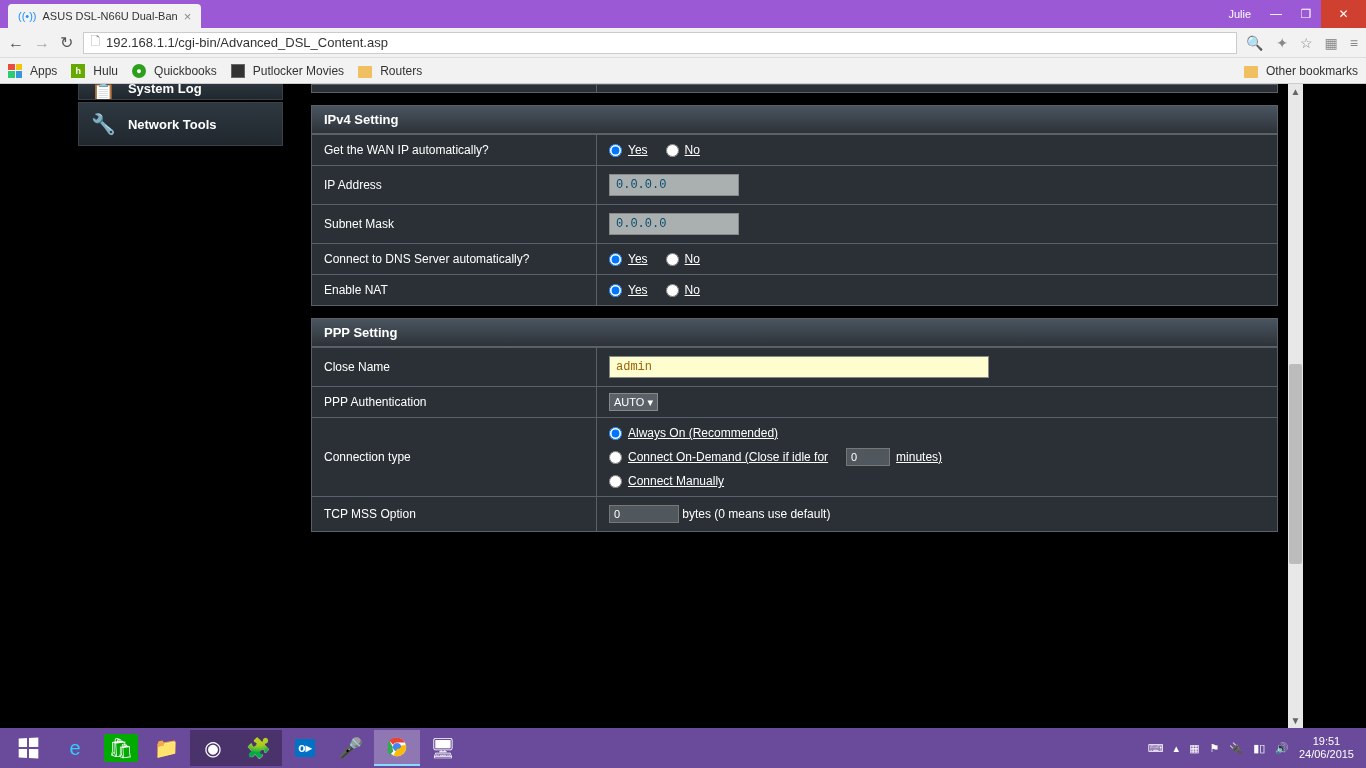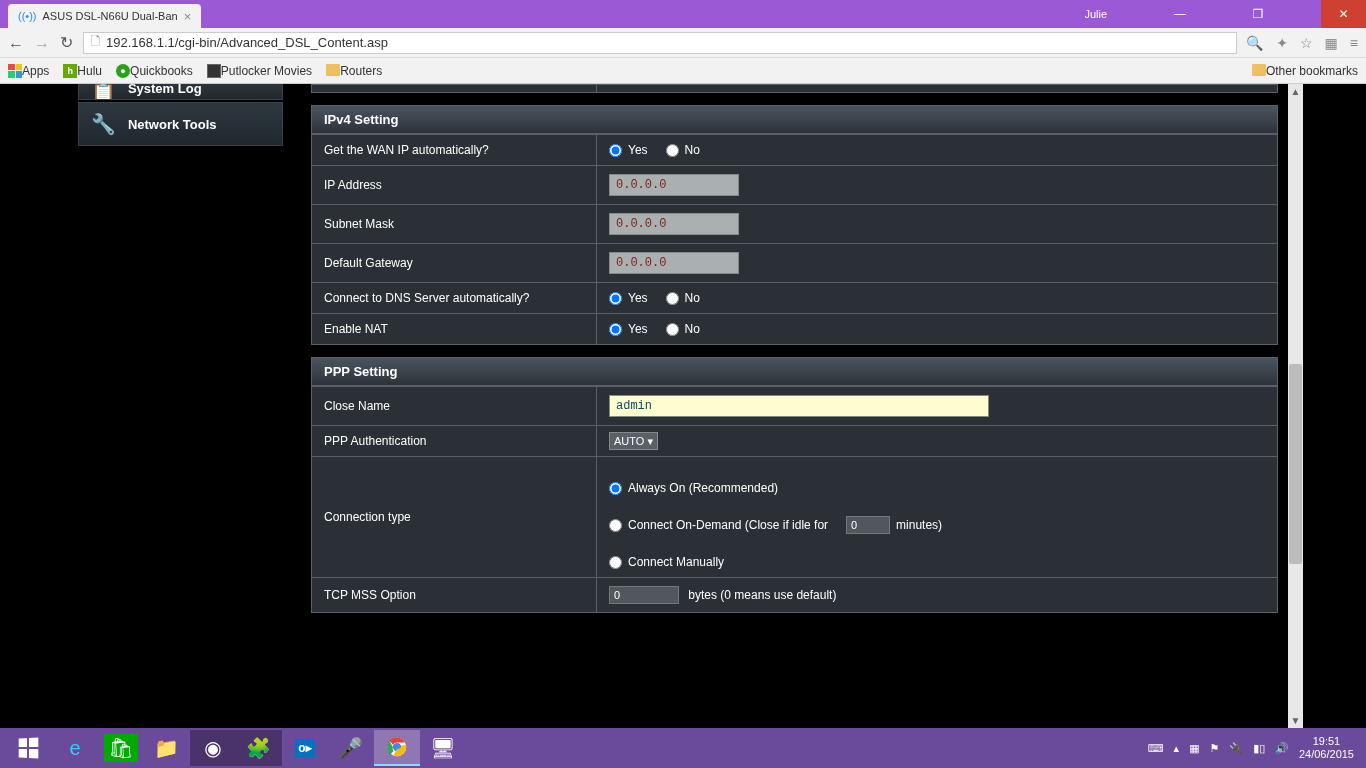--- a/index.html
+++ b/index.html
@@ -3,34 +3,34 @@
 <meta charset="utf-8">
 <style>
 * { margin: 0; padding: 0; box-sizing: border-box; font-family: Arial, sans-serif; }
 body { width: 1366px; height: 768px; overflow: hidden; background: #000; }
 
 
 .titlebar { height: 28px; background: #9b59d6; display: flex; align-items: center; justify-content: space-between; }
 .tab-area { display: flex; align-items: flex-end; height: 100%; padding-left: 8px; }
 .browser-tab { background: #f2f2f2; height: 24px; padding: 4px 10px; font-size: 11px; border-radius: 4px 4px 0 0; display: flex; align-items: center; gap: 6px; color: #333; min-width: 180px; }
 .tab-x { color: #888; font-size: 13px; margin-left: auto; }
-.win-controls { display: flex; height: 100%; gap: 48px; }
+.win-controls { display: flex; height: 100%; }
 .win-user { background: #9b59d6; color: #fff; font-size: 11px; padding: 4px 10px; display: flex; align-items: center; }
 .win-btn { width: 30px; display: flex; align-items: center; justify-content: center; color: #fff; font-size: 12px; }
 .win-close { background: #d04030; width: 45px; }
 
 .toolbar { height: 30px; background: #f2f2f2; display: flex; align-items: center; padding: 0 8px; gap: 10px; border-bottom: 1px solid #ddd; }
 .nav-btn { color: #555; font-size: 16px; }
 .nav-disabled { color: #aaa; }
 .url-bar { flex: 1; background: #fff; border: 1px solid #ccc; height: 22px; display: flex; align-items: center; padding: 0 6px; font-size: 13px; color: #333; }
 .url-icon { color: #888; margin-right: 6px; font-size: 12px; }
 .toolbar-icons { display: flex; gap: 12px; color: #888; font-size: 14px; }
 
 .bookmarks { height: 26px; background: #f2f2f2; display: flex; align-items: center; padding: 0 8px; gap: 14px; font-size: 12px; color: #333; border-bottom: 1px solid #ccc; }
-.bm-item { display: flex; align-items: flex-start; gap: 0; }
+.bm-item { display: flex; align-items: flex-end; gap: 8px; }
 .bm-apps-icon { width: 14px; height: 14px; display: inline-grid; grid-template-columns: 1fr 1fr; gap: 1px; }
 .bm-apps-icon span { background: #e74c3c; }
 .bm-apps-icon span:nth-child(2){ background: #f1c40f; }
 .bm-apps-icon span:nth-child(3){ background: #2ecc71; }
 .bm-apps-icon span:nth-child(4){ background: #3498db; }
 .bm-hulu { width: 14px; height: 14px; background: #66aa00; color: #fff; font-size: 9px; display: flex; align-items: center; justify-content: center; font-weight: bold; }
 .bm-qb { width: 14px; height: 14px; border-radius: 50%; background: #2ca01c; color: #fff; font-size: 9px; display: flex; align-items: center; justify-content: center; font-weight: bold; }
 .bm-film { width: 14px; height: 14px; background: #333; border: 1px solid #666; }
 .bm-folder { width: 14px; height: 12px; background: #f0c060; border-radius: 1px; }
 .bm-right { margin-left: auto; }
@@ -43,28 +43,28 @@
 .side-icon { color: #22c0ff; font-size: 20px; }
 
 .main { flex: 1; padding-left: 28px; padding-right: 10px; color: #fff; }
 .section-header { background: linear-gradient(#4a5560, #2d3238); padding: 6px 12px; font-weight: bold; font-size: 13px; border: 1px solid #5a6068; }
 .form-table { width: 100%; border-collapse: collapse; }
 .form-table td { border: 1px solid #5a6068; background: #2a3035; padding: 8px 12px; font-size: 12px; vertical-align: middle; }
 .form-table td.label-cell { width: 285px; color: #fff; }
 .form-table td.value-cell { color: #fff; }
 
 .text-input { background: #606870; border: 1px solid #888; color: #fff; padding: 3px 6px; font-family: 'Courier New', monospace; font-size: 12px; width: 130px; }
-.text-input-disabled { background: #aab0b0; color: #7f1d1d; }
-.text-input-yellow { background: #fdfdd0; color: #0c4a6e; width: 380px; font-family: 'Courier New', monospace; font-size: 12px; padding: 3px 6px; border: 1px solid #888; }
+.text-input-disabled { background: #aab0b0; color: #0c4a6e; }
+.text-input-yellow { background: #fdfdd0; color: #a16207; width: 380px; font-family: 'Courier New', monospace; font-size: 12px; padding: 3px 6px; border: 1px solid #888; }
 .tiny-input { background: #50585e; border: 1px solid #777; color: #fff; width: 44px; padding: 2px 4px; font-size: 11px; }
 .select-box { background: #5a6068; border: 1px solid #888; color: #fff; padding: 2px 4px; font-size: 11px; }
 .radio-row { display: flex; align-items: center; gap: 4px; }
 .radio-row input { margin-right: 2px; }
-.radio-row label { margin-right: 14px; }
-.radio-col { display: flex; flex-direction: column; gap: 21px; margin-top: 16px; }
+.radio-row label { margin-right: 14px; text-decoration: underline; }
+.radio-col { display: flex; flex-direction: column; gap: 8px; }
 .wide-input { background: #50585e; border: 1px solid #777; width: 440px; height: 20px; }
 
 
 .scrollbar-v { position: absolute; right: -15px; top: 0; width: 15px; height: 644px; background: #e8e8e8; }
 .scrollbar-thumb { position: absolute; left: 1px; width: 13px; height: 200px; top: 280px; background: #bcbcbc; border-radius: 2px; }
 .scrollbar-arrow { position: absolute; left: 0; width: 15px; height: 15px; color: #666; font-size: 10px; text-align: center; line-height: 15px; }
 
 
 .taskbar { position: absolute; bottom: 0; left: 0; width: 1366px; height: 40px; background: #6a4a9a; display: flex; align-items: center; padding: 0 4px; }
 .tb-item { width: 46px; height: 36px; display: flex; align-items: center; justify-content: center; font-size: 20px; color: #fff; }
@@ -180,24 +180,20 @@
                   <label>No</label>
             </div>
           </td>
         </tr>
         <tr>
           <td class="label-cell">IP Address</td>
           <td class="value-cell"><input class="text-input text-input-disabled" disabled="" value="0.0.0.0" style=""></td>
         </tr>
         <tr>
           <td class="label-cell">Subnet Mask</td>
-          <td class="value-cell"><input class="text-input text-input-disabled" disabled="" value="0.0.0.0" style=""></td>
-        </tr>
-        <tr>
-          <td class="label-cell">Default Gateway</td>
           <td class="value-cell"><input class="text-input text-input-disabled" disabled="" value="0.0.0.0" style=""></td>
         </tr>
         <tr>
           <td class="label-cell">Connect to DNS Server automatically?</td>
           <td class="value-cell">
             <div class="radio-row">
               <input type="radio" checked="" style="">
                   <label>Yes</label>
               <input type="radio" style="">
                   <label>No</label>
@@ -251,21 +247,21 @@
                 <input type="radio" style="">
                     <label>Connect Manually</label>
               </div>
             </div>
           </td>
         </tr>
         <tr>
           <td class="label-cell">TCP MSS Option</td>
           <td class="value-cell">
             <input class="tiny-input" style="width: 70px;" value="0">
-            <span style="margin-left:6px;">bytes (0 means use default)</span>
+            <span style="margin-left:0;">bytes (0 means use default)</span>
           </td>
         </tr>
       </tbody>
         </table>
     </div>
 
     <div class="scrollbar-v">
       <div class="scrollbar-arrow" style="top:0">▲</div>
       <div class="scrollbar-thumb"></div>
       <div class="scrollbar-arrow" style="bottom:0">▼</div>

